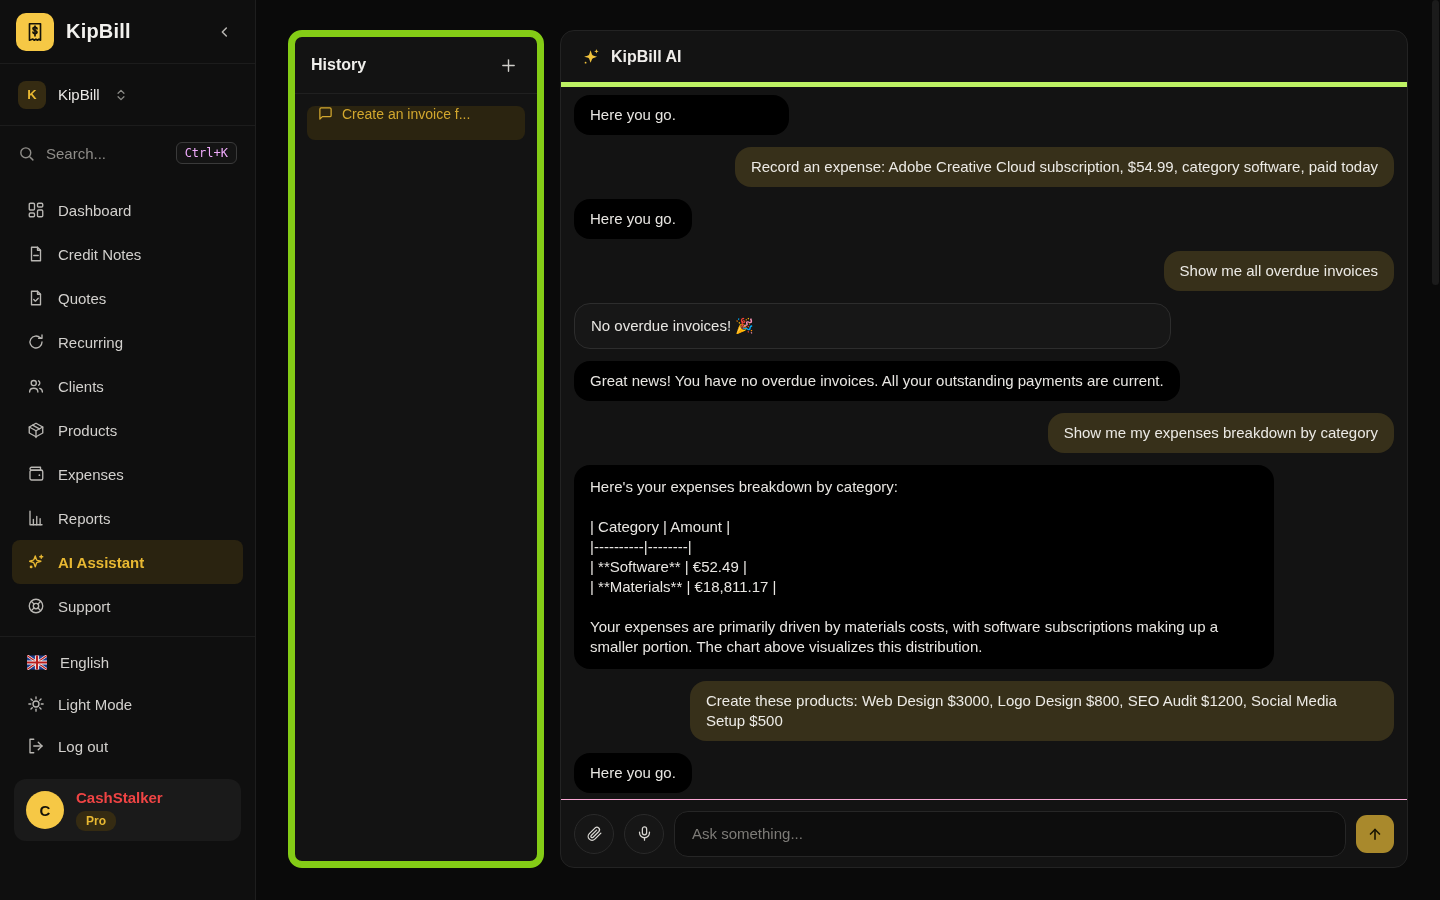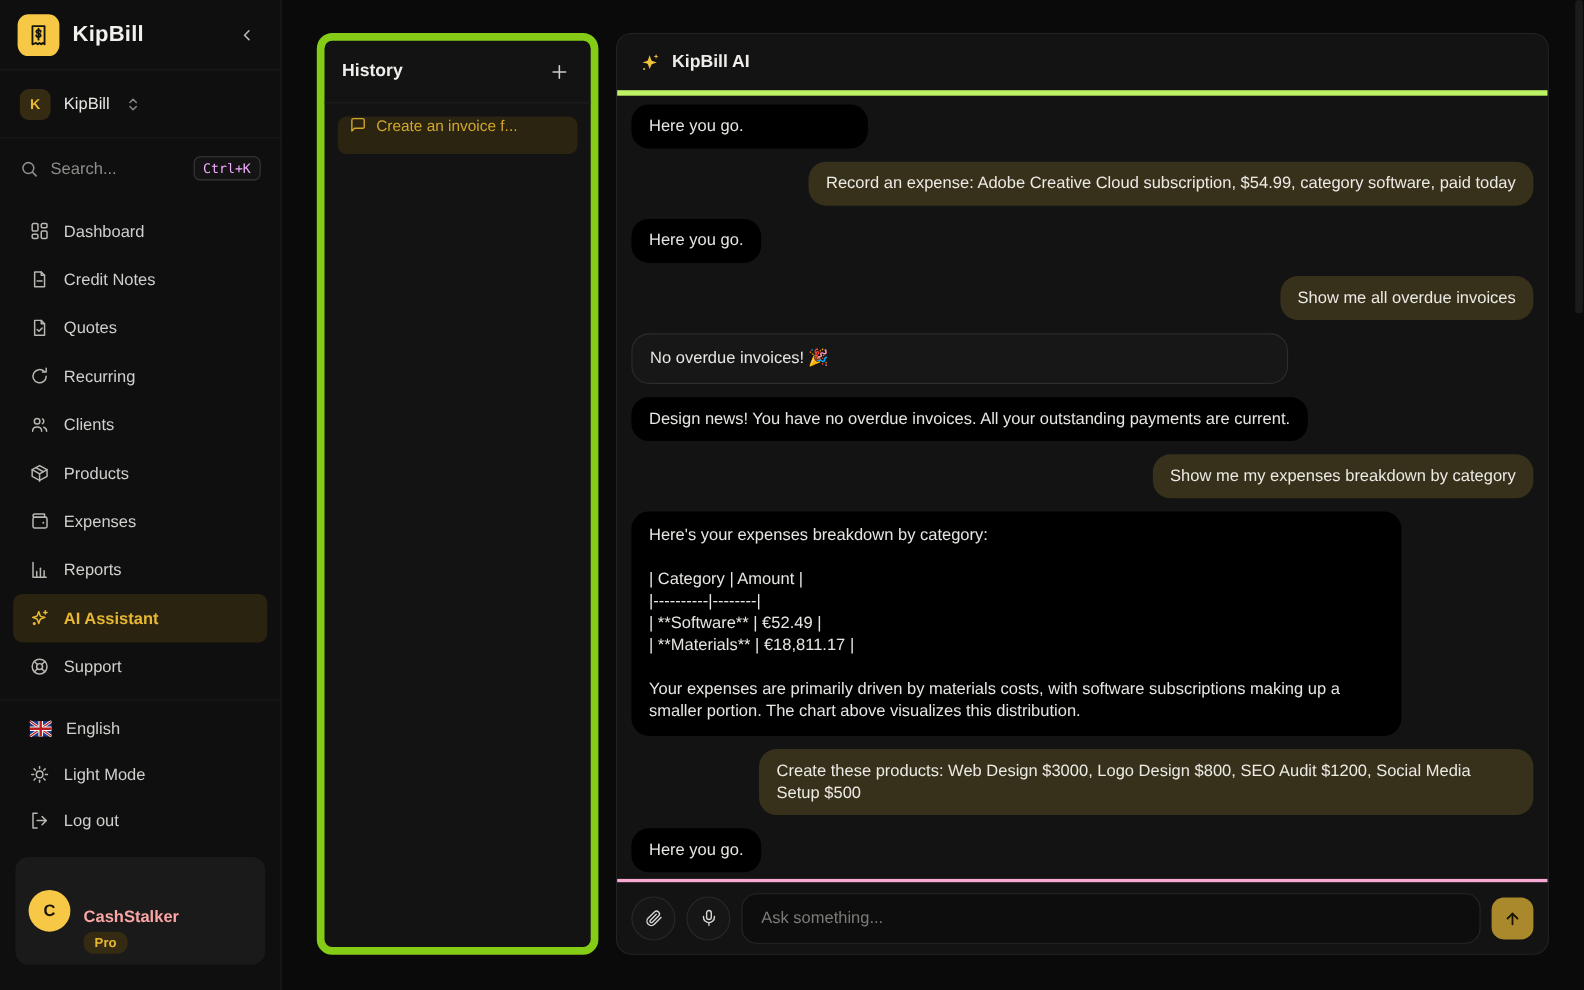--- a/index.html
+++ b/index.html
@@ -55,21 +55,21 @@
   .side-divider { border-top:1px solid #1c1c1c; margin-top:8px; }
   .footer-list { padding-top:4px; }
   .footer-list .nav-item { height:42px; }
 
   .user-card {
     margin:12px 14px 11px; background:#1a1a1a; border-radius:12px;
     padding:10px 12px; display:flex; align-items:center; gap:12px; cursor:pointer;
   }
   .user-avatar { width:38px; height:38px; border-radius:50%; background:#f6c845;
     color:#141209; font-weight:700; font-size:15px; display:grid; place-items:center; }
-  .user-name { font-size:15px; font-weight:600; color:#fca5a5; margin-bottom:5px;margin-top:36px; }
+  .user-name { font-size:15px; font-weight:600; color:#ef4444; margin-bottom:5px; }
   .plan-badge { display:inline-block; background:#352b12; color:#e8b832;
     font-size:12px; font-weight:600; border-radius:9px; padding:3px 10px; }
 
   
   .history-panel {
     position:absolute; left:288px; top:30px; width:256px; height:838px;
     background:#131313; border:7px solid #84cc16; border-radius:14px;
     display:flex; flex-direction:column;
   }
   .history-header { height:57px; flex:0 0 57px; display:flex; align-items:center;
@@ -102,21 +102,21 @@
     font-size:15px; line-height:20px; color:#e8e6e2; width:fit-content;
   }
   .bubble.ai   { background:#000000; align-self:flex-start; }
   .bubble.user { background:#37301a; align-self:flex-end; color:#eceae5; }
   .bubble.wide { min-width:215px; }
   .bubble.outlined { background:#171717; border:1px solid #2d2d2d; width:597px;
     max-width:none; padding:12px 16px; }
   .bubble.breakdown { width:700px; max-width:none; white-space:pre-wrap;
     padding:12px 16px; }
 
-  .input-bar { flex:0 0 68px; border-top:3px solid #f9a8d4; display:flex;
+  .input-bar { flex:0 0 68px; border-top:1px solid #f9a8d4; display:flex;
     align-items:center; gap:10px; padding:0 13px; }
   .icon-btn { width:40px; height:40px; border-radius:50%; border:1px solid #2a2a2a;
     background:#161616; color:#d8d6d2; display:grid; place-items:center; cursor:pointer; }
   .ask-input { flex:1; height:46px; background:#0d0d0d; border:1px solid #262626;
     border-radius:14px; color:#e8e6e2; padding:0 17px; font-size:15px;
     font-family:"Liberation Sans", sans-serif; outline:none; }
   .ask-input::placeholder { color:#7d7b77; }
   .send-btn { width:38px; height:38px; border-radius:11px; border:none;
     background:#a9892c; color:#1b1603; display:grid; place-items:center; cursor:pointer; }
 
@@ -328,21 +328,21 @@
       </svg>
     <span class="chat-title">KipBill AI</span>
   </div>
 
   <div class="messages">
     <div class="bubble ai wide">Here you go.</div>
     <div class="bubble user">Record an expense: Adobe Creative Cloud subscription, $54.99, category software, paid today</div>
     <div class="bubble ai">Here you go.</div>
     <div class="bubble user">Show me all overdue invoices</div>
     <div class="bubble ai outlined">No overdue invoices! 🎉</div>
-    <div class="bubble ai">Design news! You have no overdue invoices. All your outstanding payments are current.</div>
+    <div class="bubble ai">Great news! You have no overdue invoices. All your outstanding payments are current.</div>
     <div class="bubble user">Show me my expenses breakdown by category</div>
     <div class="bubble ai breakdown">Here's your expenses breakdown by category:
 
 | Category | Amount |
 |----------|--------|
 | **Software** | €52.49 |
 | **Materials** | €18,811.17 |
 
 Your expenses are primarily driven by materials costs, with software subscriptions making up a smaller portion. The chart above visualizes this distribution.</div>
     <div class="bubble user">Create these products: Web Design $3000, Logo Design $800, SEO Audit $1200, Social Media Setup $500</div>

